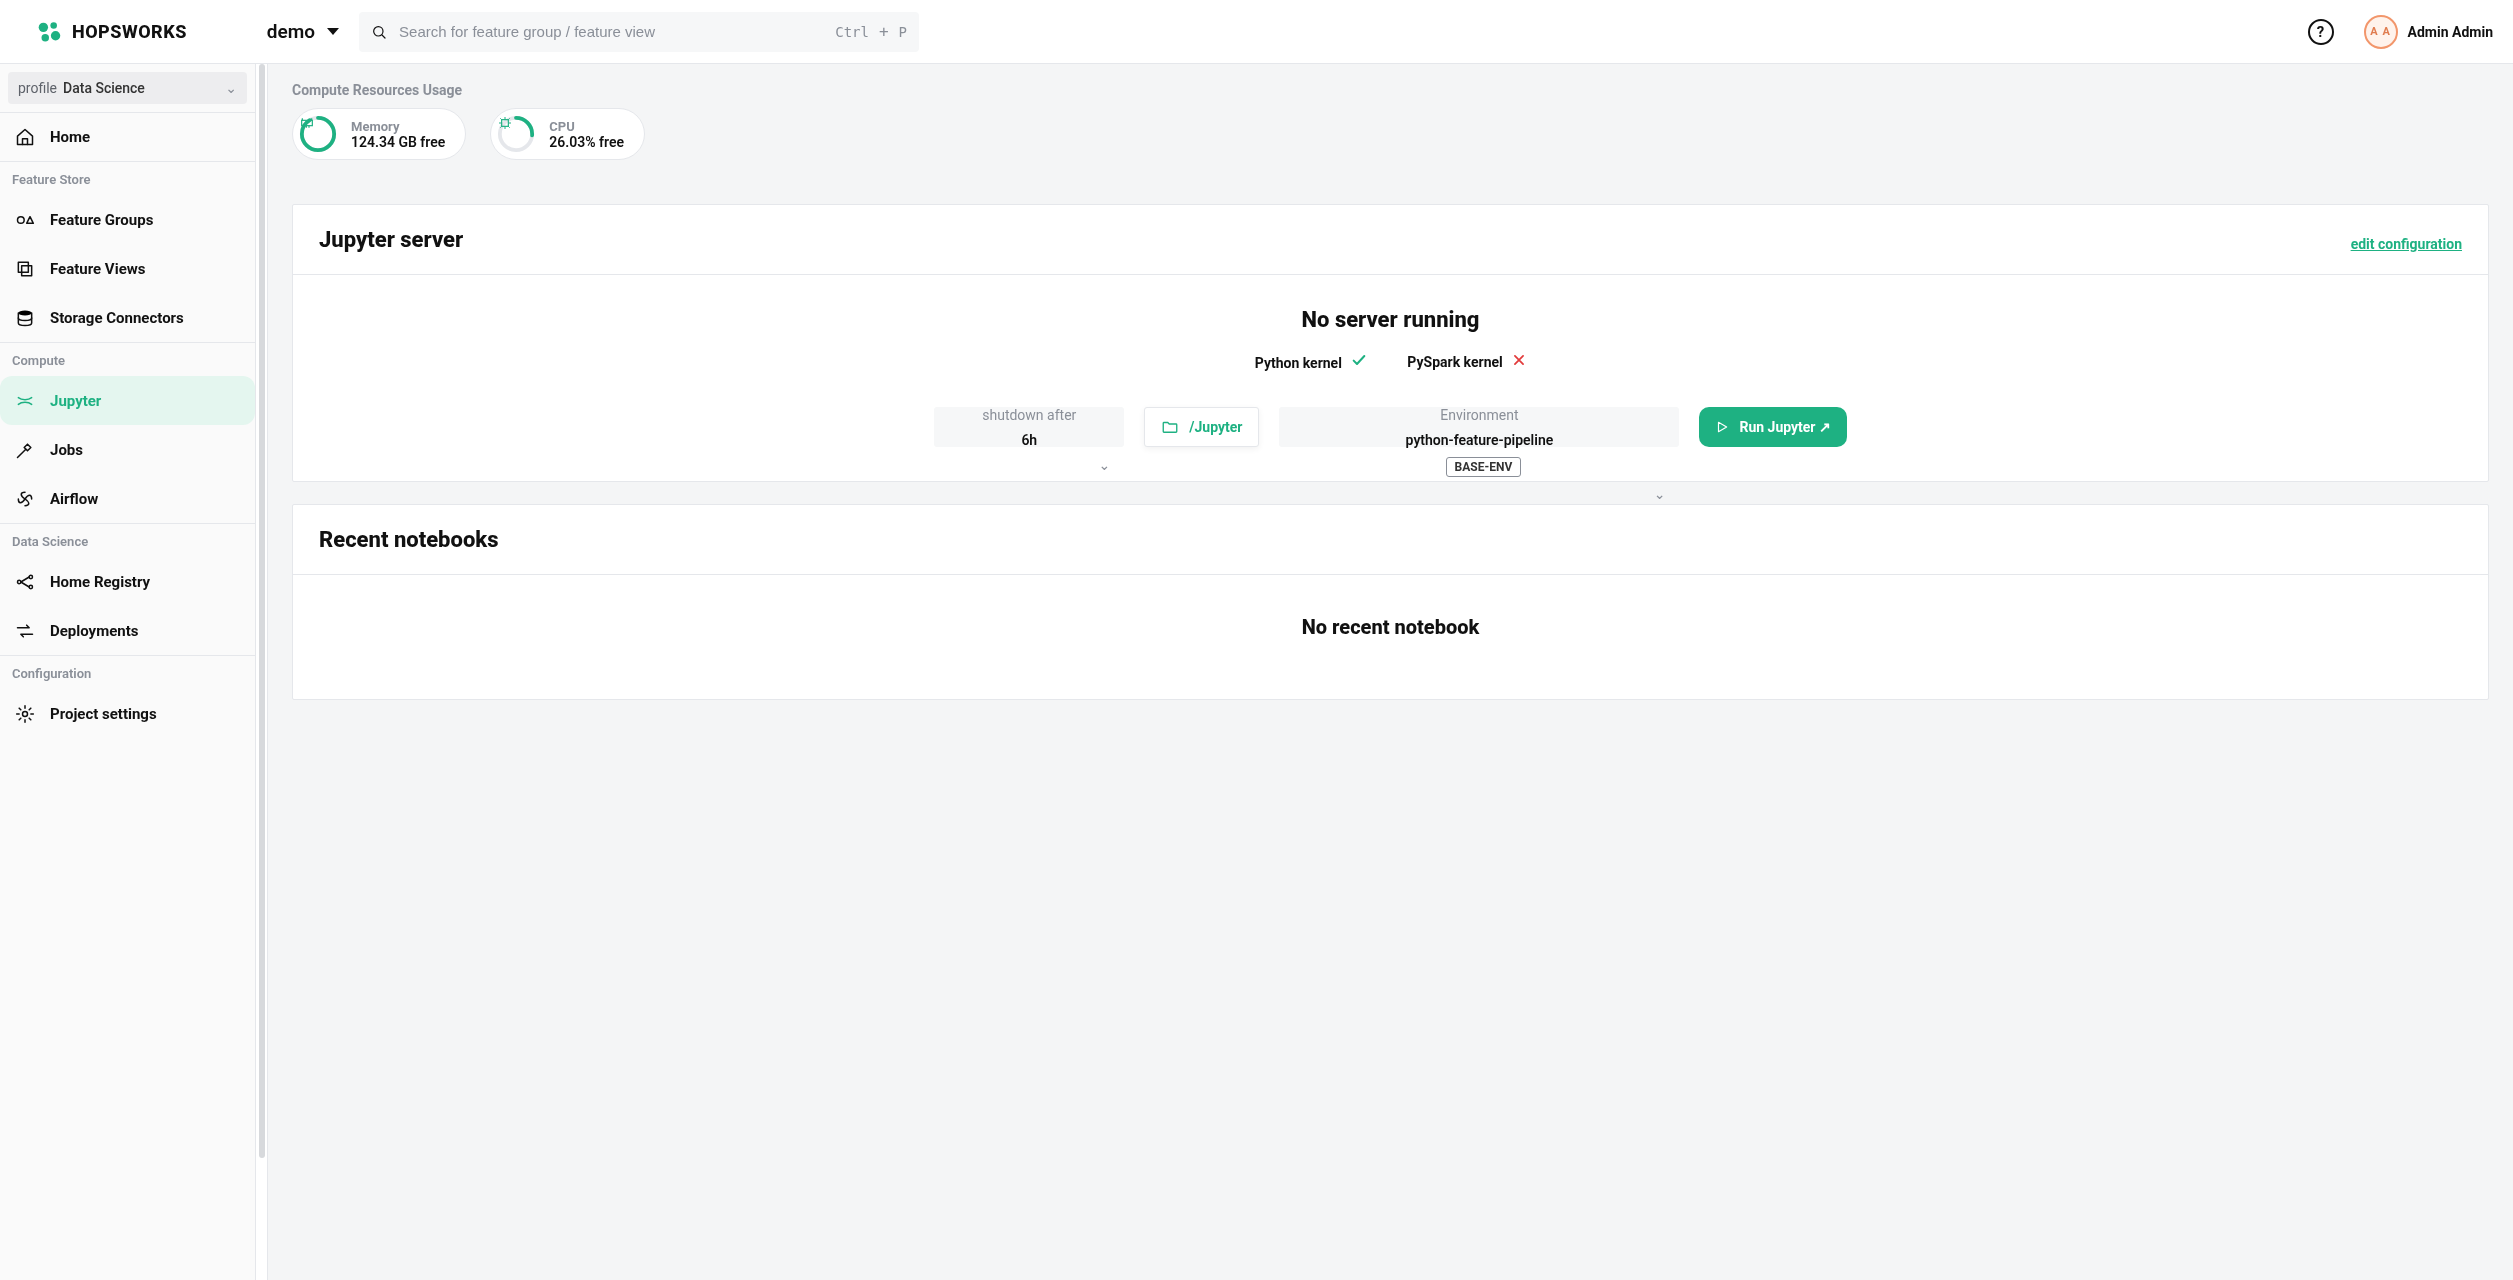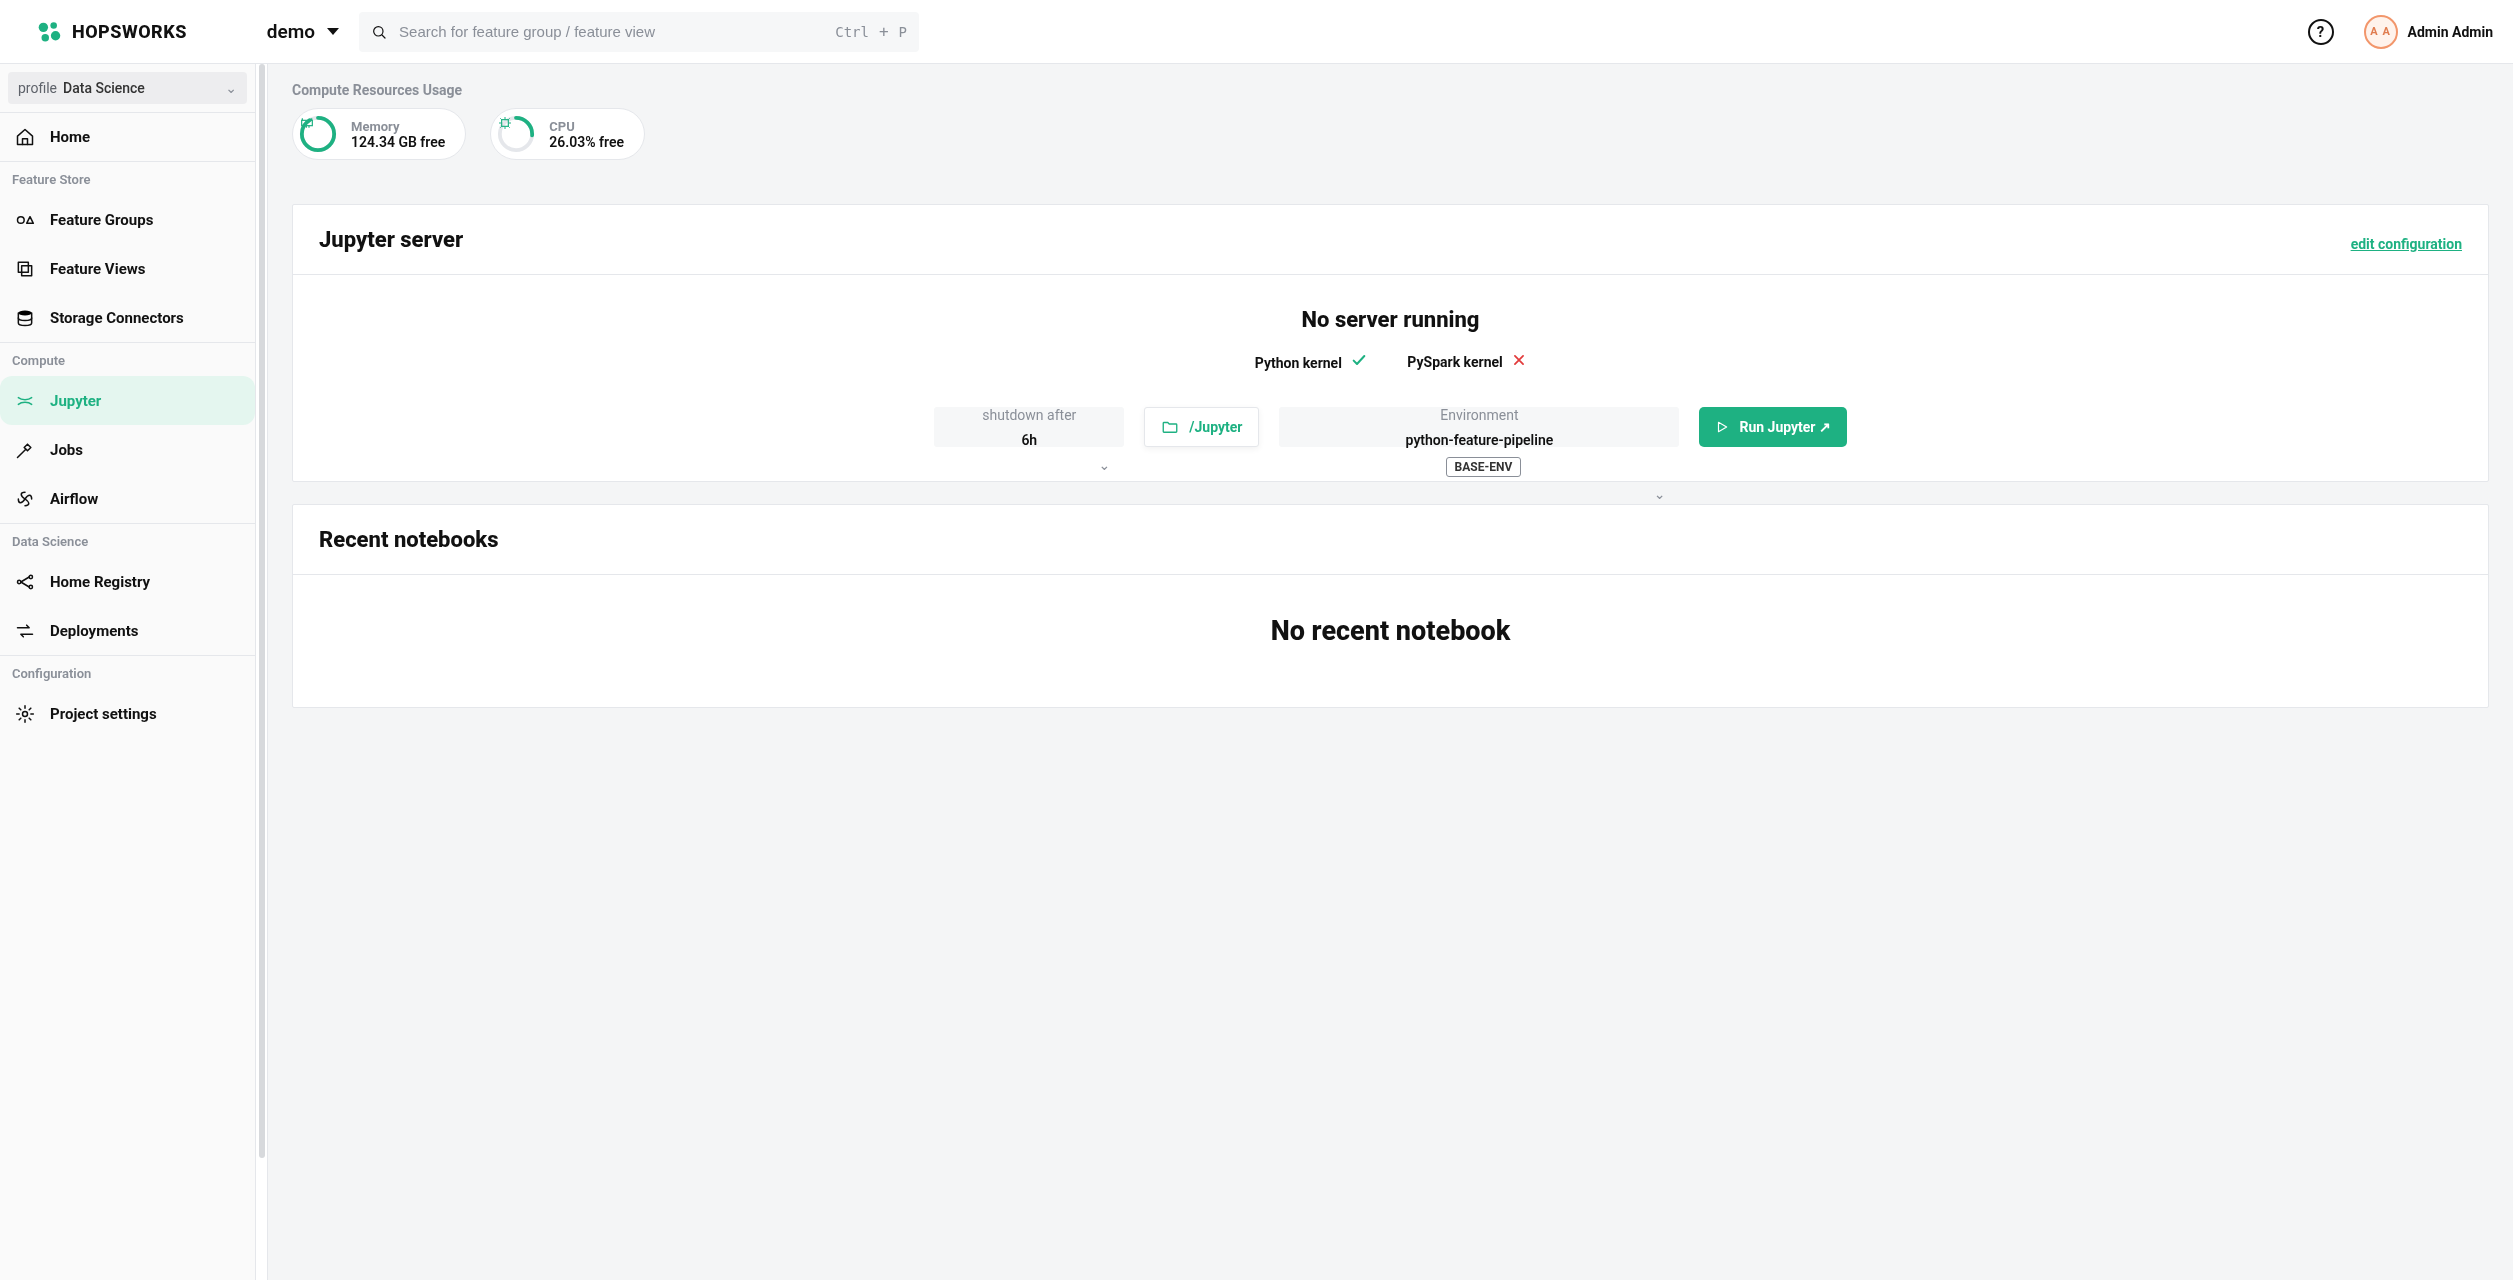--- a/index.html
+++ b/index.html
@@ -166,23 +166,23 @@
   }
   .env-box { min-width: 400px; }
   .env-box .label { color: var(--muted); }
   .env-box .val { color:#111; font-weight:600; }
   .badge {
     border:1px solid var(--badge-border); color:#333; font-size:12px; font-weight:700;
     padding: 2px 8px; border-radius:3px; margin-left:8px;
   }
   .run-btn {
     background: var(--green); color:#fff; display:flex; align-items:center; gap:10px;
-    padding: 0 16px; height:40px; border-radius:5px; font-weight:700; cursor:pointer;
-  }
-  .no-recent { display:flex; justify-content:center; padding: 40px 0 60px; font-weight:800; font-size:27px; }
+    padding: 0 16px; height:40px; border-radius:10px; font-weight:700; cursor:pointer;
+  }
+  .no-recent { display:flex; justify-content:center; padding: 40px 0 60px; font-weight:800; font-size:20px; }
 
   
   .ico path, .ico rect, .ico circle, .ico polyline, .ico line { stroke:#111; stroke-width:1.8; fill:none; stroke-linecap:round; stroke-linejoin:round; }
 </style>
 </head>
 <body>
 
 <div class="header">
   <div class="logo">
     <svg width="30" height="30" viewBox="0 0 32 32">

